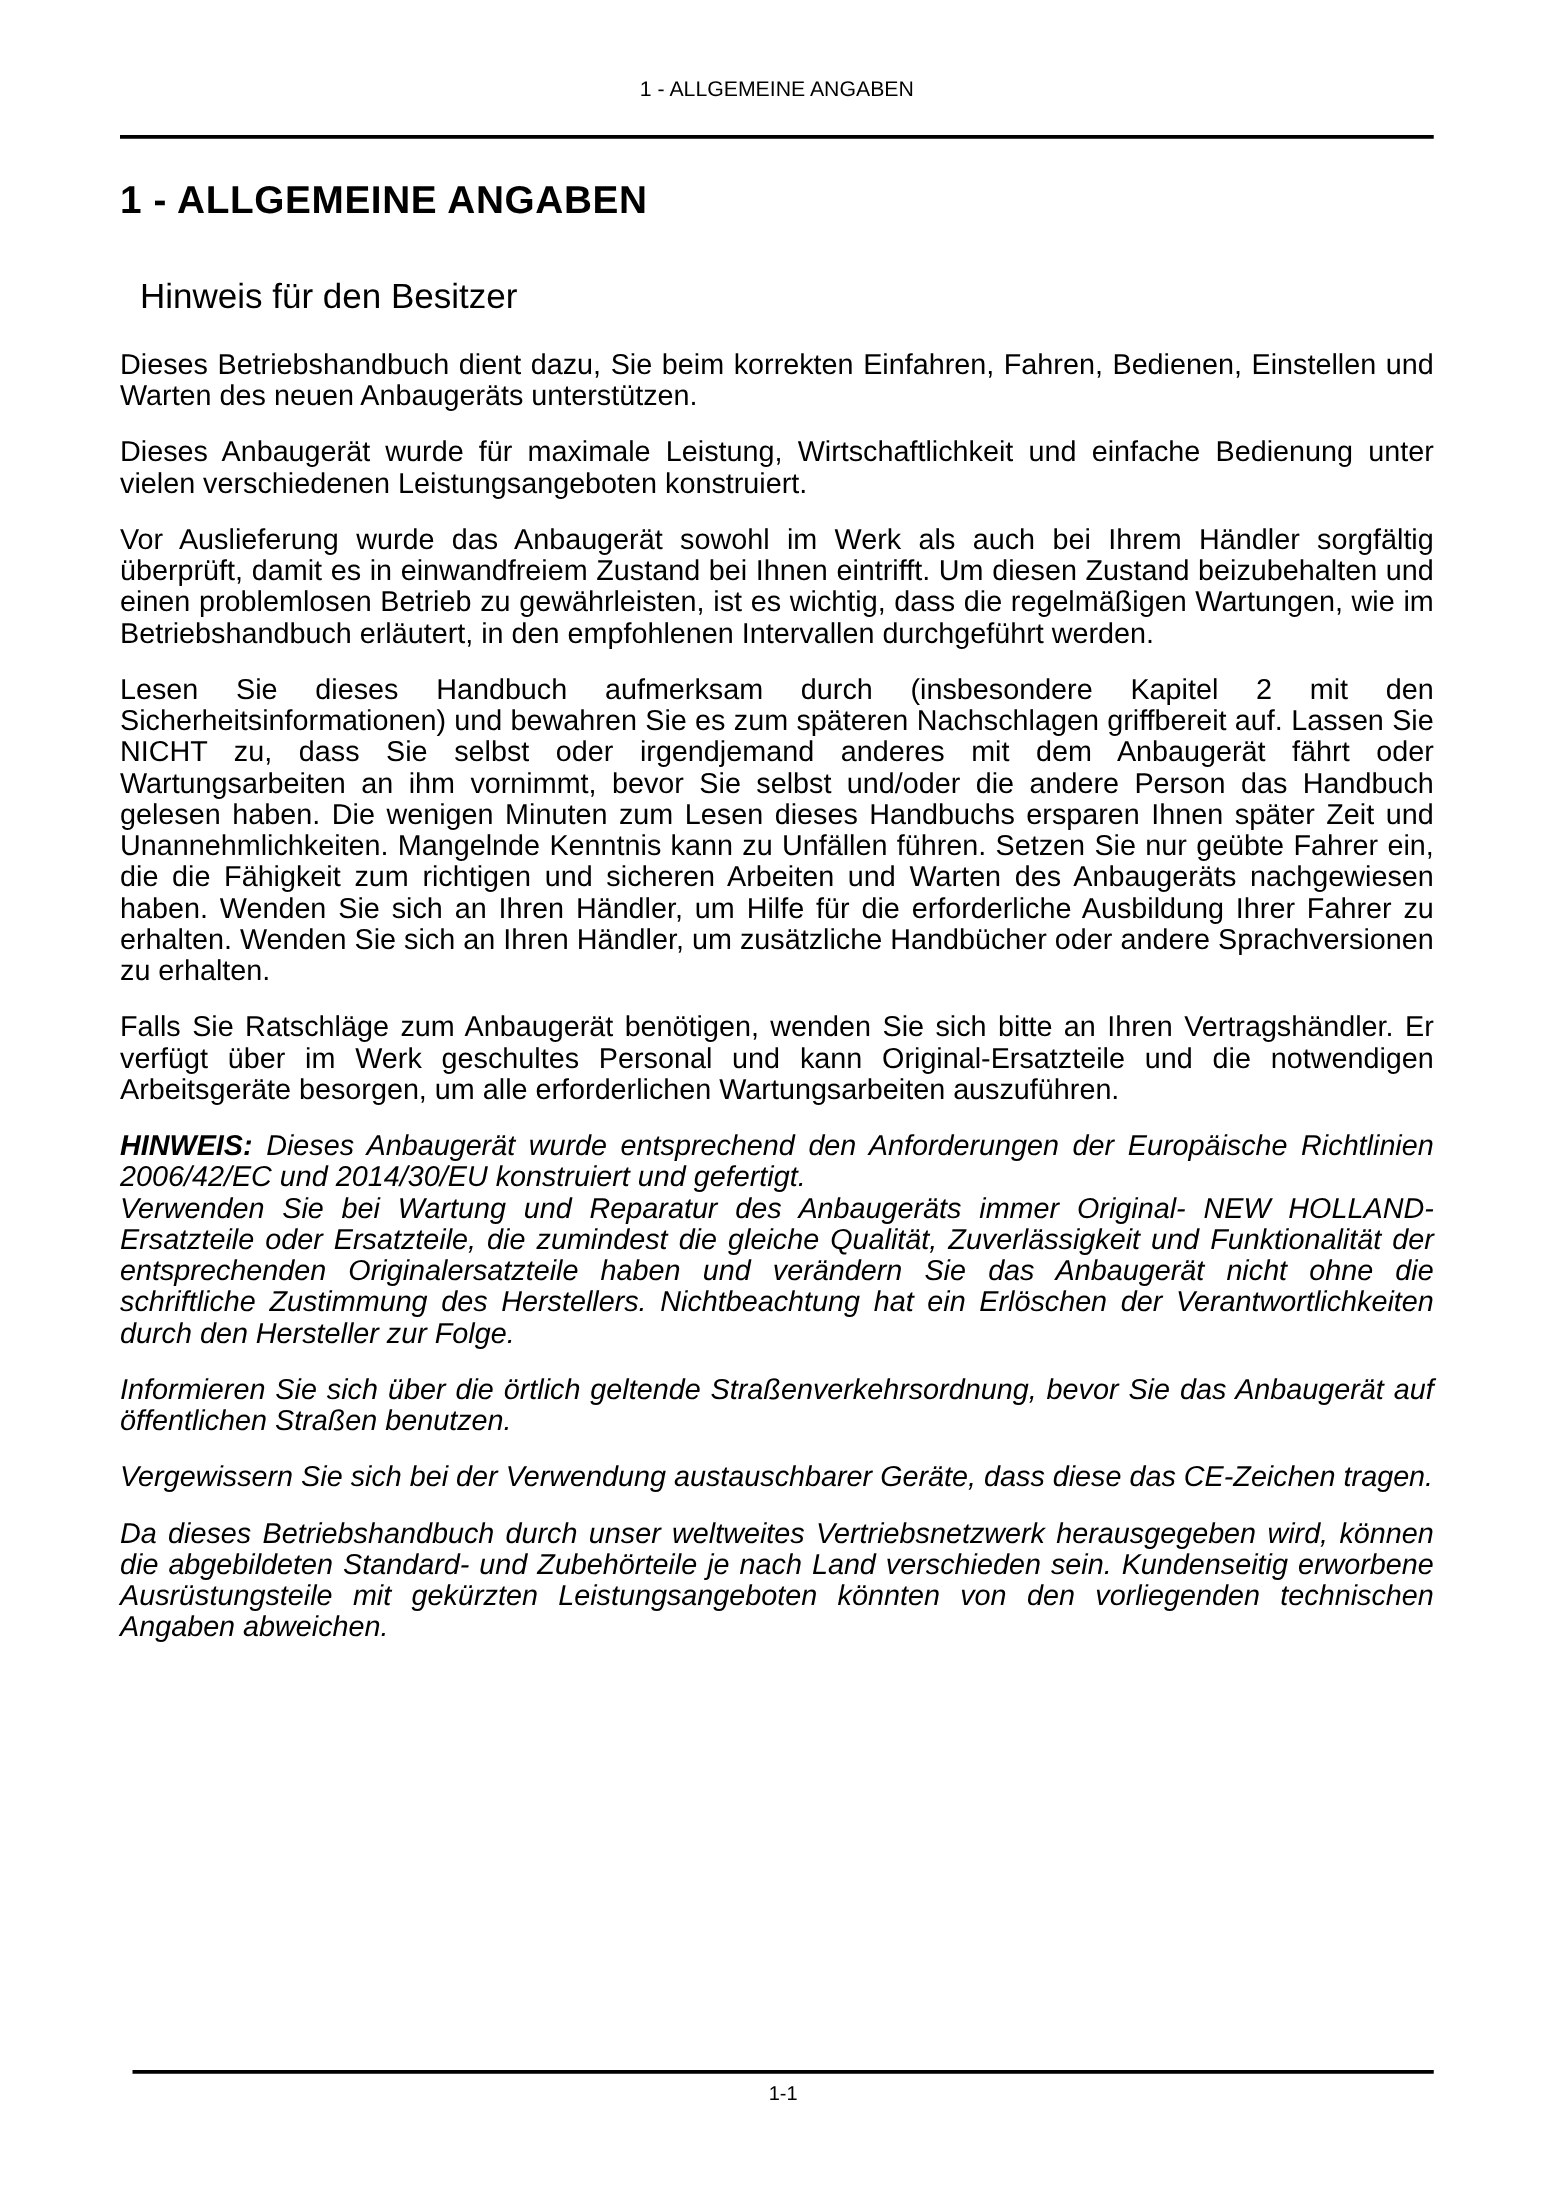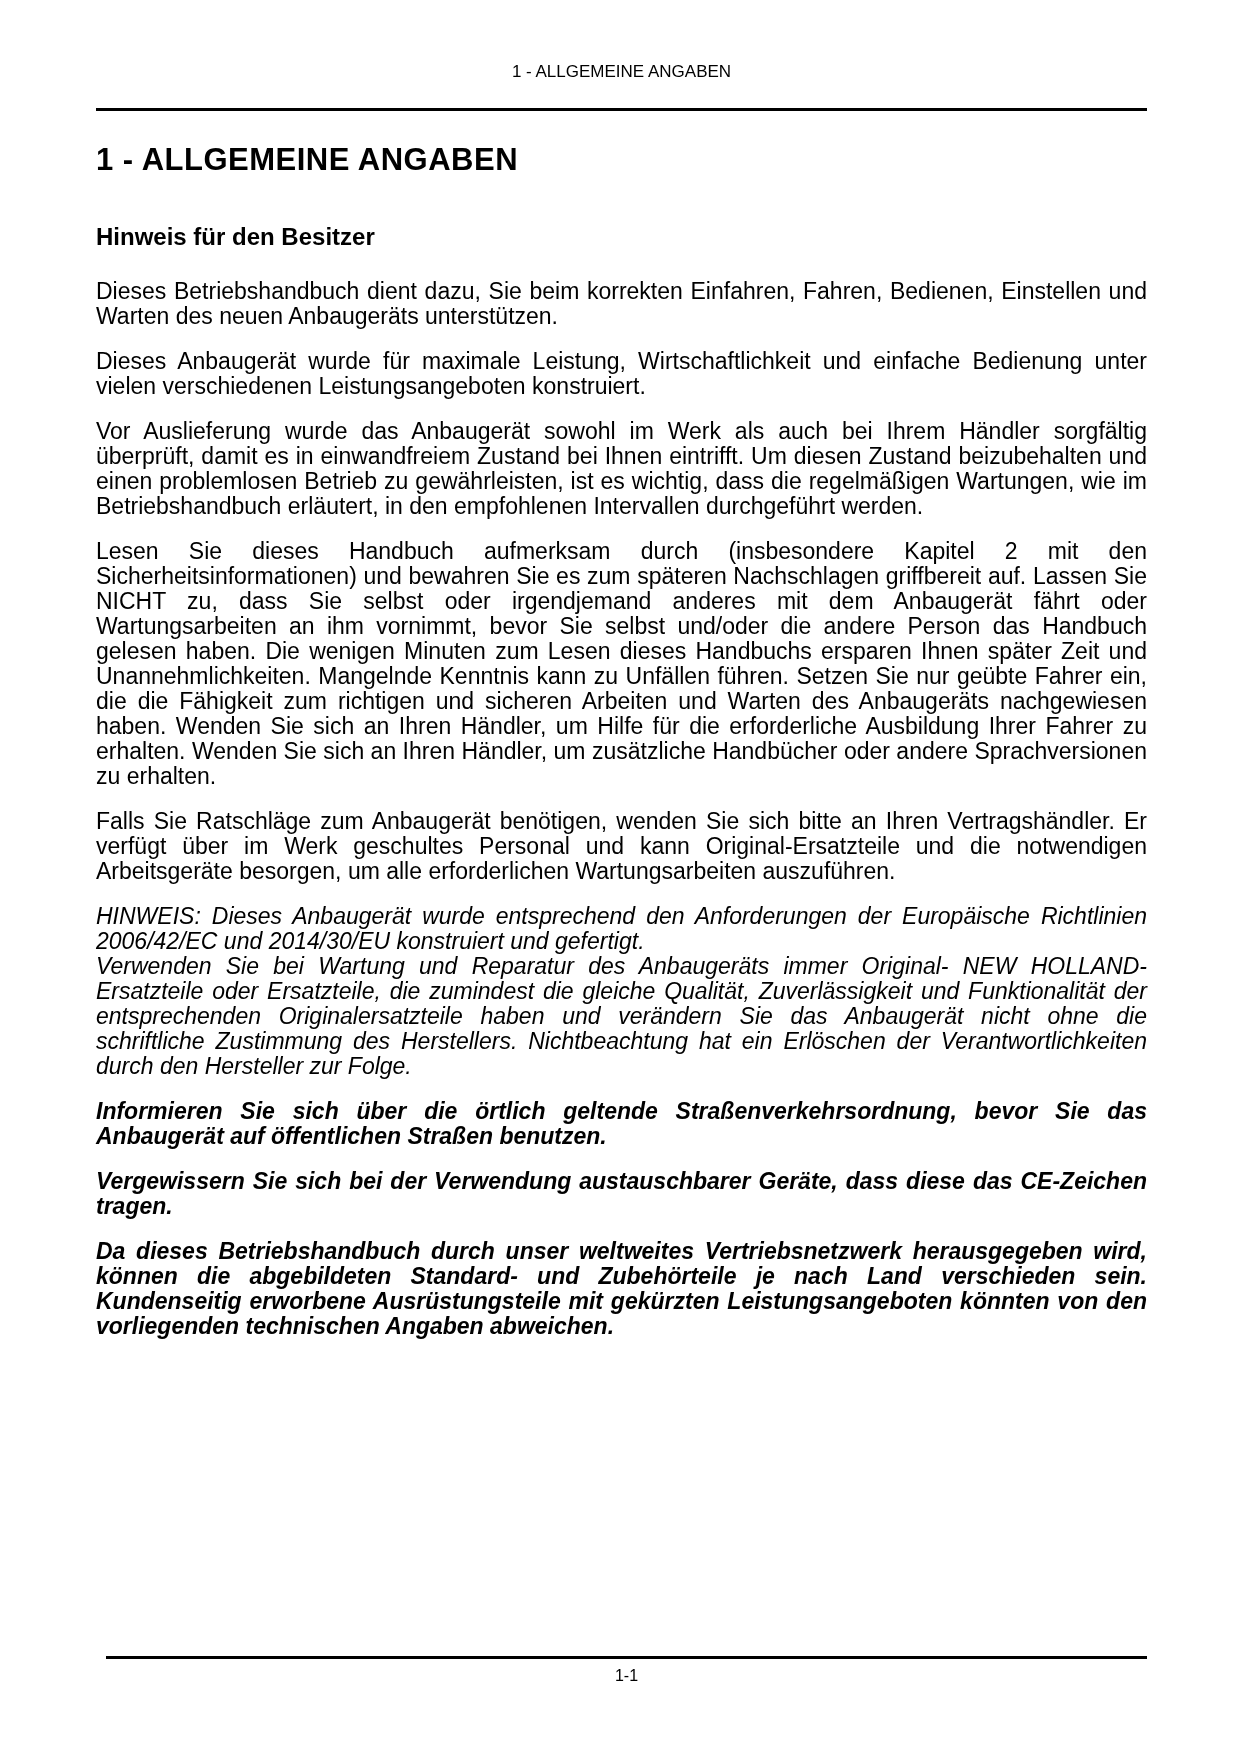--- a/index.html
+++ b/index.html
@@ -36,41 +36,40 @@
     margin: 26px 0 0 0;
   }
   .chapter-title {
     margin: 32px 0 0 0;
     font-size: 31px;
     font-weight: bold;
     line-height: 34px;
     letter-spacing: 0.5px;
   }
   .section-heading {
-    margin: 46px 0 0 0;
-    font-size: 24px;
-    font-weight: bold;
+    margin: 46px 0 0 16px;
+    font-size: 28px;
+    font-weight: normal;
     line-height: 28px;
   }
   .body-text {
     margin-top: 28px;
   }
   .body-text p {
     margin: 0 0 20px 0;
     font-size: 23px;
     line-height: 25px;
     text-align: justify;
     hyphens: auto;
   }
   .body-text p.italic {
     font-style: italic;
-    font-weight: bold;
   }
   .note-label {
-    font-weight: normal;
+    font-weight: bold;
     font-style: italic;
     margin-top: 28px;
   }
   .note-text {
     font-style: italic;
     white-space: pre-line;
   }
   .footer {
     position: absolute;
     left: 106px;

